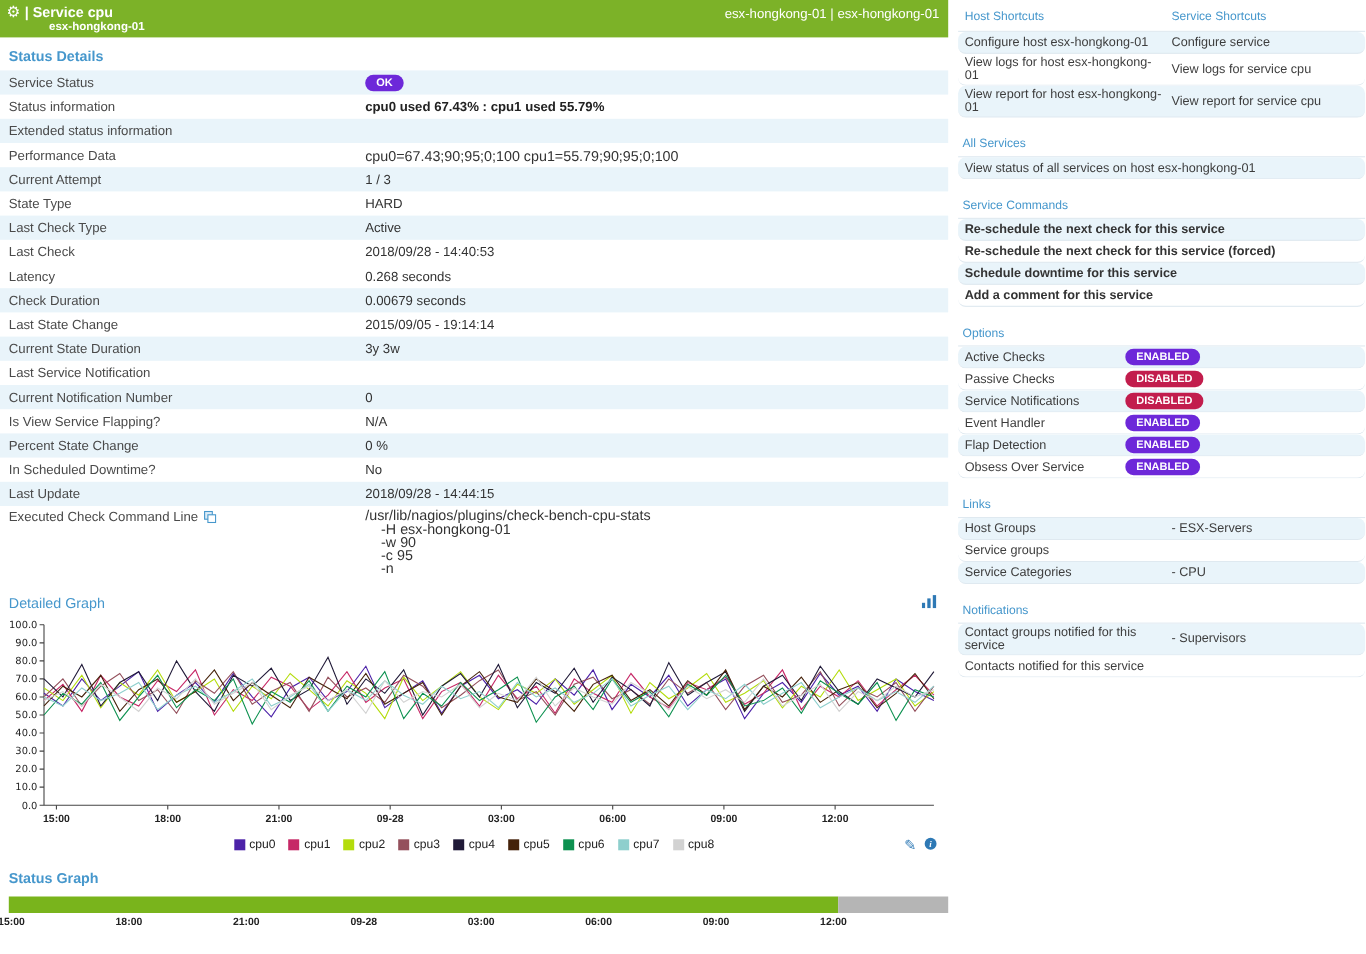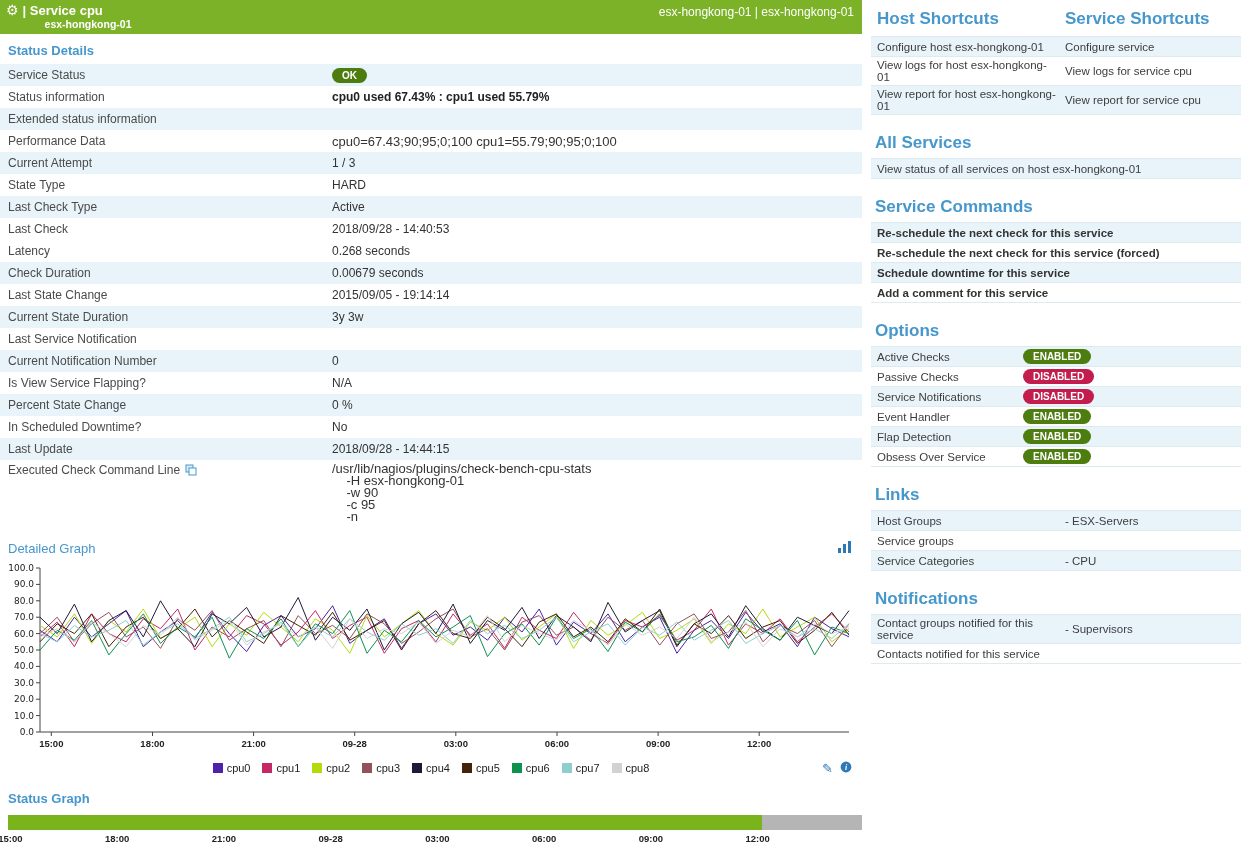--- a/index.html
+++ b/index.html
@@ -26,21 +26,21 @@
   .srow.tall { align-items: flex-start; padding: 3px 0 8px 0; }
   .slabel { width: 332px; flex: none; padding-left: 8px; color: #4a4a4a; }
   .sval { flex: 1; color: #333; }
   .sval.b { font-weight: bold; color: #222; }
   .sval.mono, .sval pre { font-family: Liberation Sans, sans-serif; font-size: 13px; color: #333; }
   .sval pre { line-height: 12px; white-space: pre; }
   .copy-ic { margin-left: 5px; vertical-align: -2px; cursor: pointer; }
 
   .badge { display: inline-block; padding: 2px 10px; border-radius: 10px;
     font-size: 10px; font-weight: bold; color: #fff; line-height: 11px; }
-  .badge.ok, .badge.enabled { background: #4d7c0f; }
+  .badge.ok, .badge.enabled { background: #6d28d9; }
   .badge.disabled { background: #c21d4d; }
 
   .head-row { display: flex; justify-content: space-between; align-items: center;
     padding: 10px 10px 4px 8px; }
   .chart-wrap { padding-left: 2px; }
   svg text.yt { font: 9px "DejaVu Sans", sans-serif; fill: #222; }
   svg text.xt { font: bold 9.5px "Liberation Sans", sans-serif; fill: #222; }
 
   .legend-row { position: relative; display: flex; justify-content: center; align-items: center;
     padding: 1px 0 6px 0; }
@@ -52,24 +52,24 @@
   .status-bar { display: flex; height: 15px; width: 854px; margin: 3px 0 0 8px; }
   .status-bar > div { height: 100%; }
   .status-axis { position: relative; height: 14px; width: 854px; margin-left: 8px; }
   .status-tick { position: absolute; top: 3px; transform: translateX(-40%);
     font-size: 9.5px; font-weight: bold; color: #222; white-space: nowrap; }
 
   
   .right-col { flex: 1; margin-left: 9px; padding-right: 1px; font-size: 11.5px; }
   .rsection { margin-bottom: 11px; }
   .rhead-row { display: flex; padding: 7px 0 5px 0; }
-  .rhead { font-size: 17px; font-weight: bold; }
+  .rhead { font-size: 11px; }
   .rtable { border-top: 1px solid #dfe9f0; }
   .rrow { display: flex; align-items: center; min-height: 20px; border-bottom: 1px solid #dfe9f0;
-    color: #3d3d3d; }
+    color: #3d3d3d; border-radius: 7px; }
   .rrow.alt { background: #e9f4fa; }
   .cell { padding: 2px 2px 2px 6px; }
   .c1, .lk { width: 188px; flex: none; }
   .c2, .lv { flex: 1; }
   .c1, .c2, .single, .lk, .cmd { cursor: pointer; }
   .cmd { font-weight: bold; color: #333; padding: 3px 2px 3px 6px; }
   .single { padding: 3px 2px 3px 6px; }
   .opt-label { width: 152px; flex: none; padding-left: 6px; }
 </style>
 </head>

